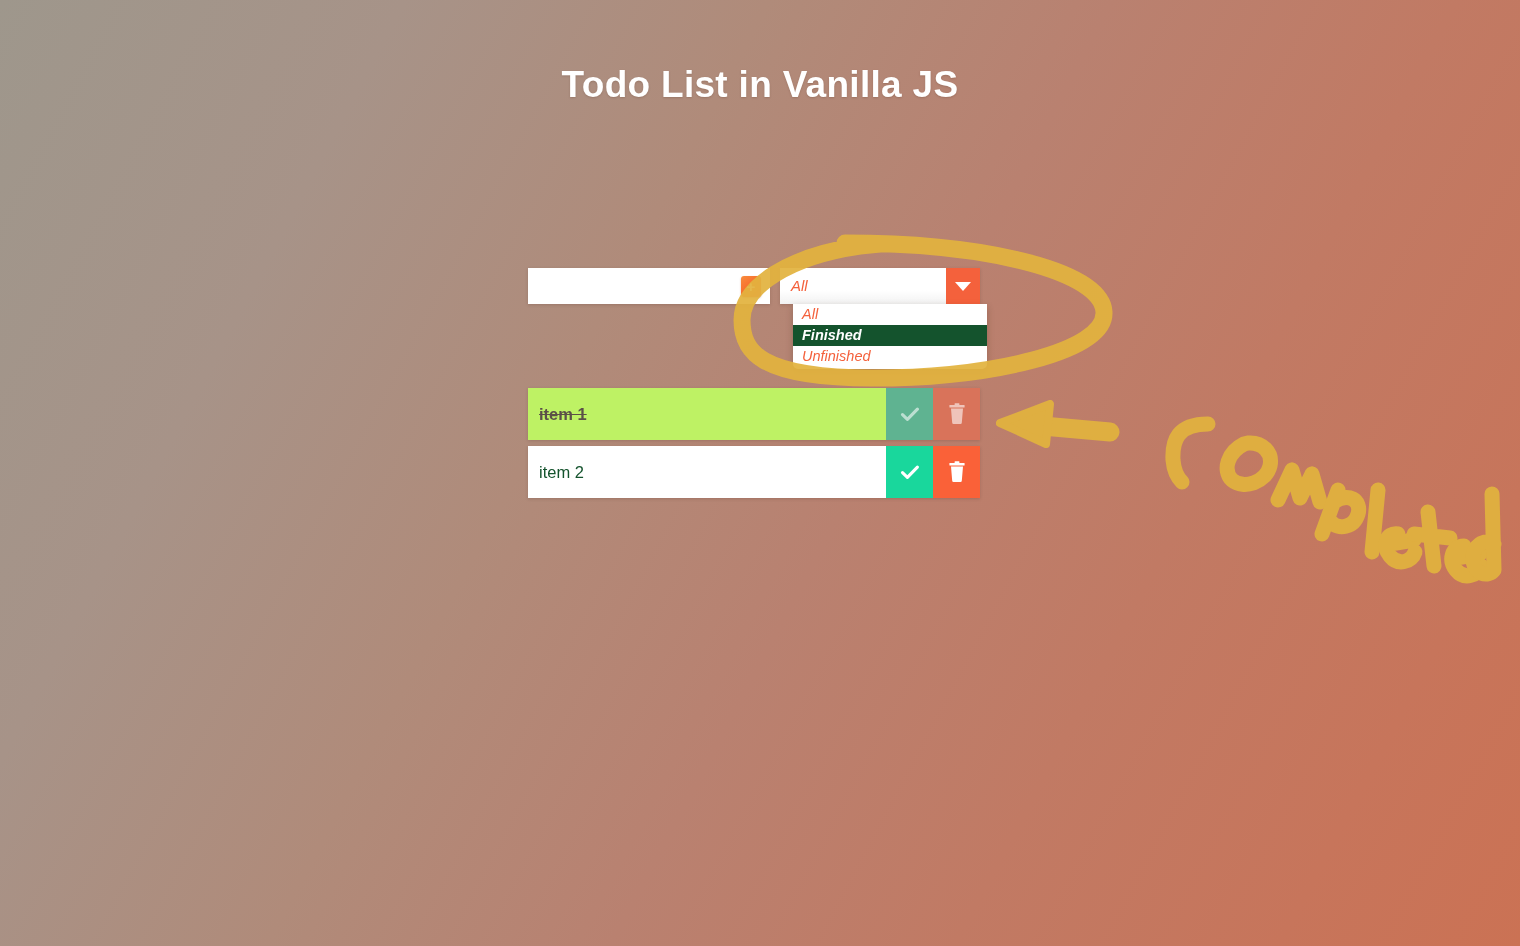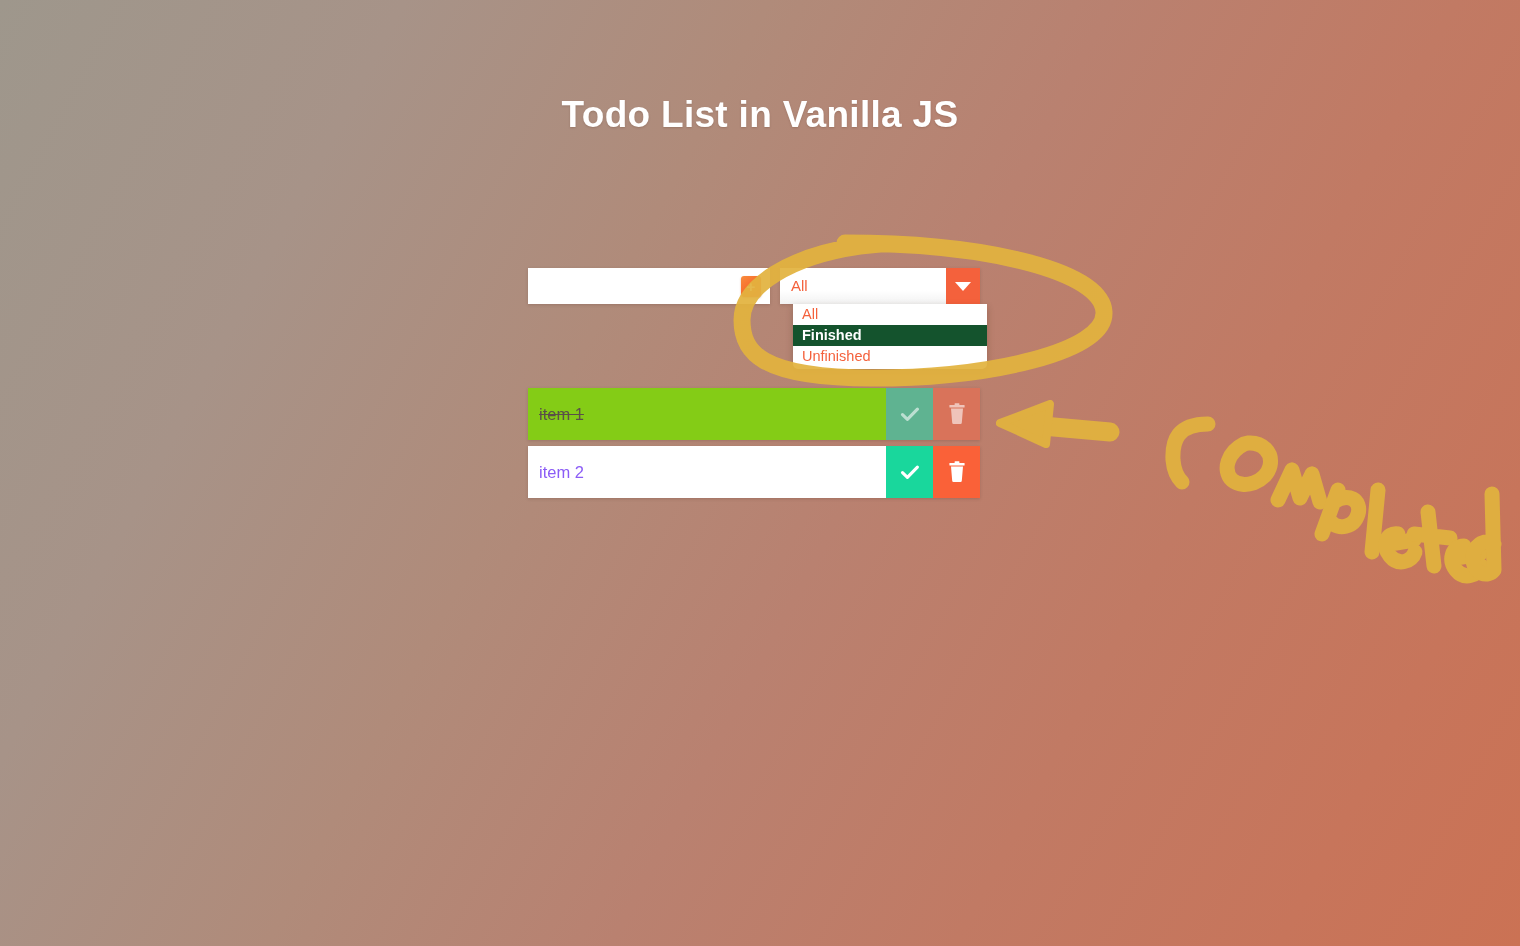--- a/index.html
+++ b/index.html
@@ -29,21 +29,20 @@
     top: 64px;
     left: 0;
     width: 1520px;
     text-align: center;
     color: #ffffff;
     font-size: 37px;
     font-weight: bold;
     letter-spacing: 0.3px;
     text-shadow: 0 1px 2px rgba(90,60,45,0.25);
     user-select: none;
-    margin-top: 30px;
   }
 
   
   .app {
     position: absolute;
     left: 528px;
     top: 268px;
     width: 452px;
   }
 
@@ -96,20 +95,21 @@
     text-align: center;
     font-family: "Liberation Sans", sans-serif;
   }
 
   
   .filter-wrap {
     position: absolute;
     left: 252px;
     top: 0;
     width: 200px;
+    font-style: italic;
   }
   .select-box {
     position: relative;
     height: 36px;
     width: 200px;
     background: linear-gradient(180deg, #ffffff 0%, #ffffff 62%, #f2f2f2 100%);
     box-shadow: 0 1px 3px rgba(80,50,40,0.22);
     cursor: pointer;
   }
   .select-value {
@@ -181,21 +181,21 @@
     display: flex;
     box-shadow: 0 1px 3px rgba(80,50,40,0.22);
   }
   .todo-text {
     flex: 1 1 auto;
     background: #ffffff;
     display: flex;
     align-items: center;
     padding-left: 11px;
     font-size: 16.5px;
-    color: #8b5cf6;
+    color: #14532d;
     user-select: none;
     overflow: hidden;
     white-space: nowrap;
   }
   .btn-check {
     flex: 0 0 47px;
     background: #19d79c;
     display: flex;
     align-items: center;
     justify-content: center;
@@ -207,23 +207,24 @@
     flex: 0 0 47px;
     background: #fa6138;
     display: flex;
     align-items: center;
     justify-content: center;
     cursor: pointer;
     border: 0;
     padding: 0;
   }
   .todo-row.done .todo-text {
-    background: #84cc16;
+    background: #bef264;
     color: #5b5048;
     text-decoration: line-through;
+    font-weight: bold;
   }
   .todo-row.done .btn-check { background: #5fb391; }
   .todo-row.done .btn-del { background: #d9735a; }
   .todo-row.done .icon-glyph { opacity: 0.58; }
 
   .icon-glyph { display: block; }
 
   
   .annot {
     position: absolute;

